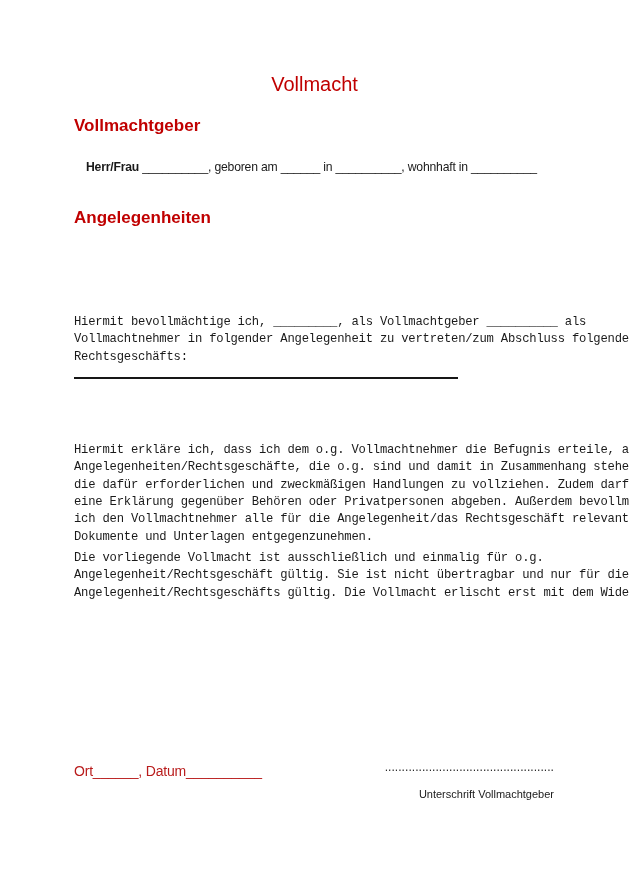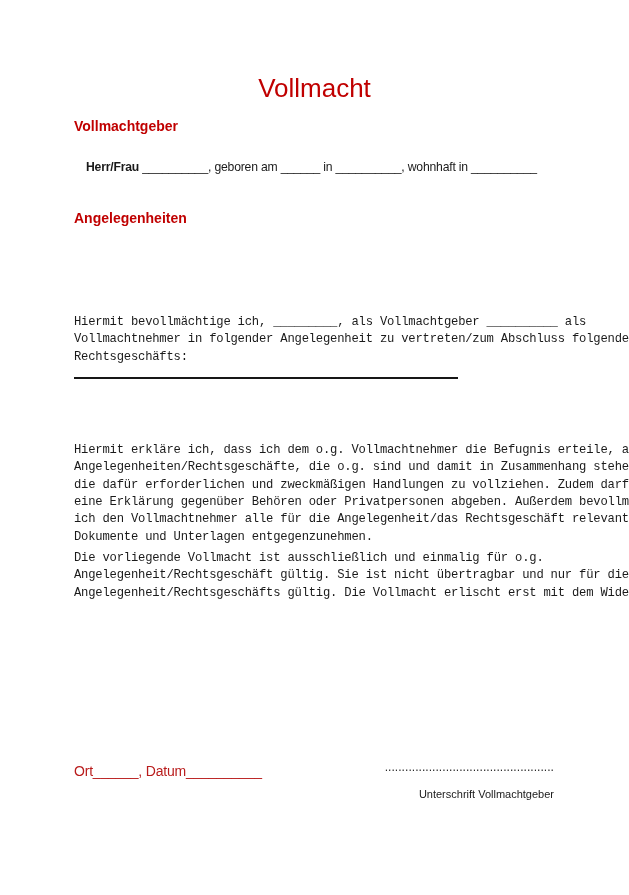--- a/index.html
+++ b/index.html
@@ -20,29 +20,29 @@
     height: 895px;
     background: #ffffff;
     overflow: hidden;
   }
   .title {
     position: absolute;
     top: 53px;
     left: 0;
     width: 629px;
     text-align: center;
-    font-size: 26px;
+    font-size: 20px;
     line-height: 36px;
     font-weight: 400;
     color: #c00000;
   }
   .red-heading {
     position: absolute;
     left: 74px;
-    font-size: 14px;
+    font-size: 17px;
     line-height: 18px;
     font-weight: 700;
     color: #c00000;
   }
   .heading-grantor { top: 117px; }
   .heading-grantee { top: 209px; }
   .fill-line {
     position: absolute;
     left: 74px;
     font-size: 12.2px;

